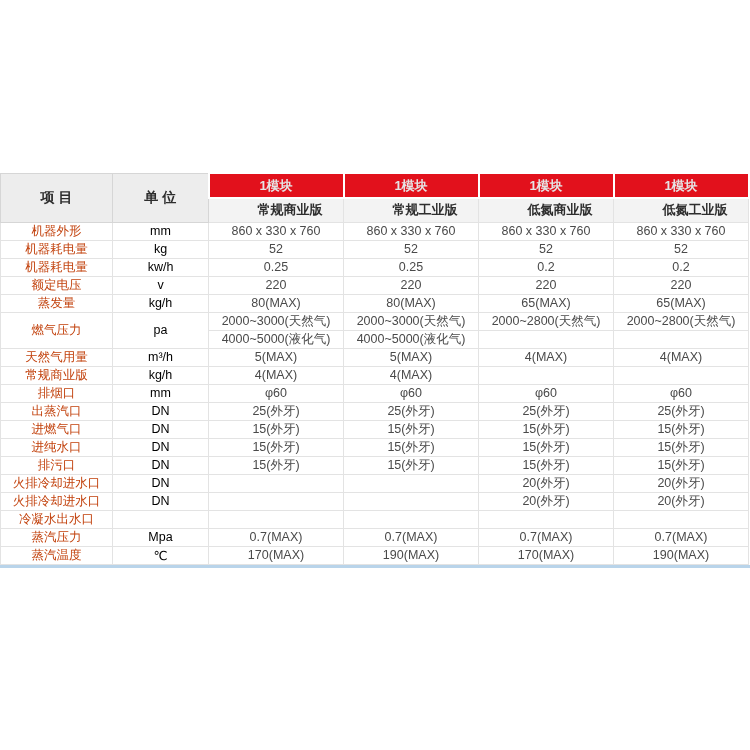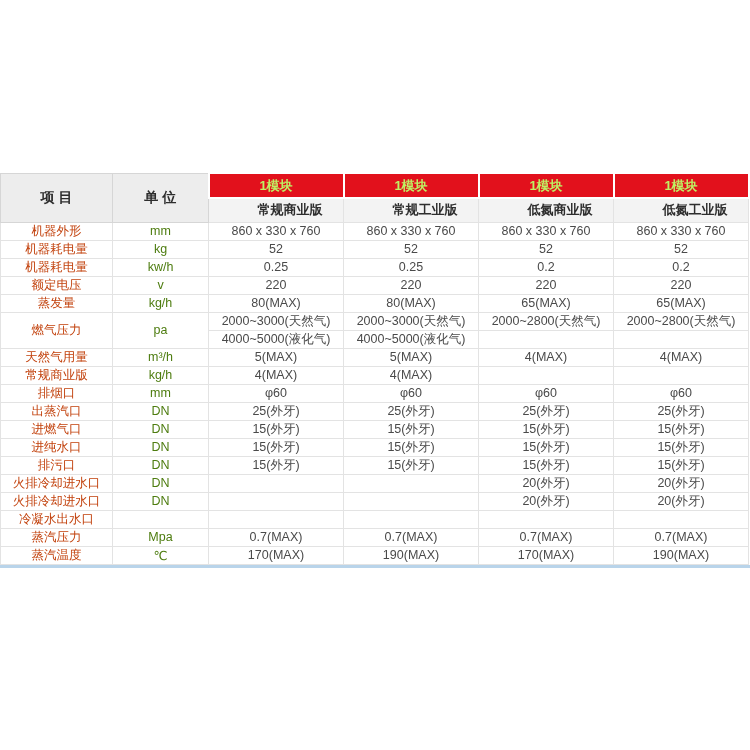--- a/index.html
+++ b/index.html
@@ -33,21 +33,21 @@
     background: #ededed;
     color: #2d2d2d;
     font-size: 14px;
     font-weight: bold;
     border: 1px solid #d6d6d6;
   }
 
   
   th.h-red {
     background: #e2111c;
-    color: #bef264;
+    color: #e5e5e5;
     font-size: 13px;
     font-weight: bold;
     height: 25px;
     border: 2px solid #ffffff;
   }
 
   
   th.h-variant {
     background: #f3f3f3;
     color: #2d2d2d;
@@ -59,21 +59,21 @@
   }
 
   tbody td {
     background: #ffffff;
     height: 17.5px;
     font-size: 12.5px;
     color: #4a4a4a;
     border: 1px solid #e3e3e3;
   }
   td.c-label { color: #c2410c; }
-  td.c-unit  { color: #4d7c0f; }
+  td.c-unit  { color: #000000; }
 
   .bottom-strip {
     width: 750px;
     height: 3px;
     background: #b9d4ea;
   }
 </style>
 </head>
 <body>
 

